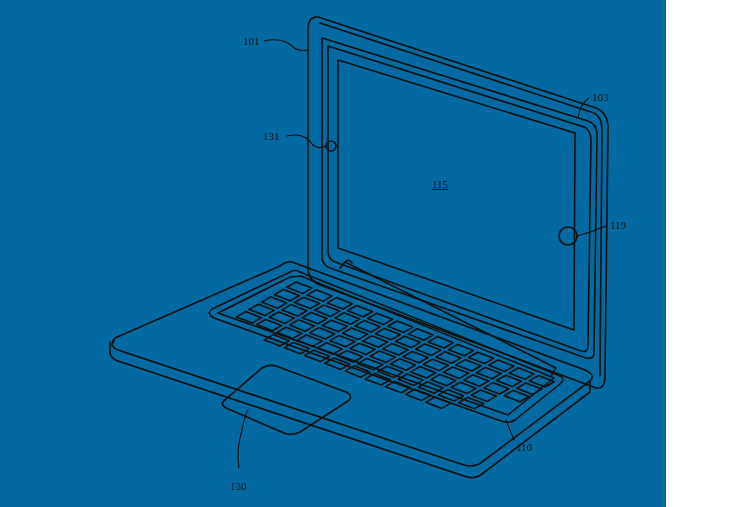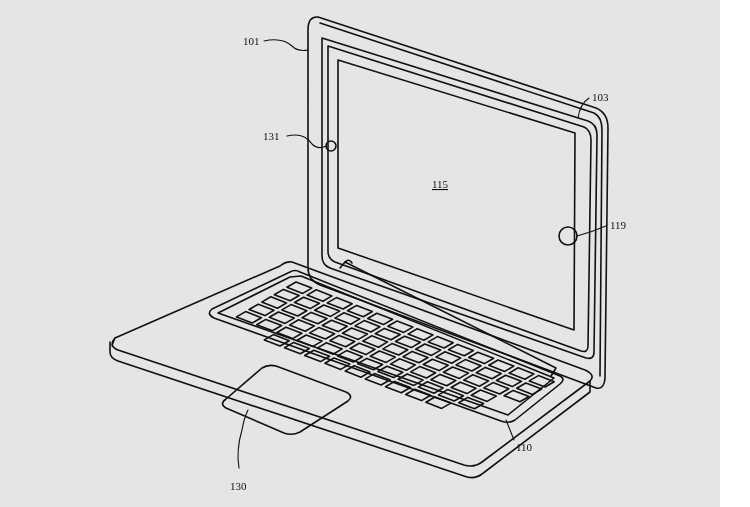--- a/index.html
+++ b/index.html
@@ -1,16 +1,16 @@
 <!DOCTYPE html>
 <html><head>
 <meta charset="utf-8">
 <style>
   html, body { margin: 0; padding: 0; background: #ffffff; }
-  #stage { position: relative; width: 720px; height: 507px; overflow: hidden; background: #e5e5e5; }
+  #stage { position: relative; width: 666px; height: 507px; overflow: hidden; background: #0369a1; }
   svg { position: absolute; left: 0; top: 0; }
   .ln { fill: none; stroke: #111; stroke-width: 1.6; stroke-linejoin: round; stroke-linecap: round; }
   .thin { fill: none; stroke: #111; stroke-width: 1.1; stroke-linecap: round; }
   .lbl { font-family: "Liberation Serif", serif; font-size: 11px; fill: #111; }
   .lbl-u { font-family: "Liberation Serif", serif; font-size: 11px; fill: #111; text-decoration: underline; }
 </style>
 </head>
 <body>
 
 <div id="stage">

